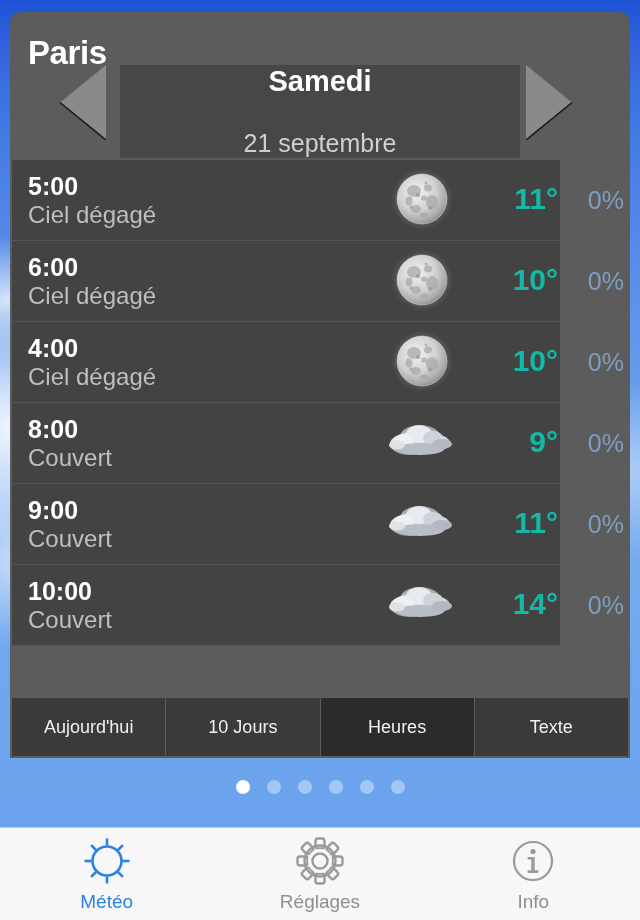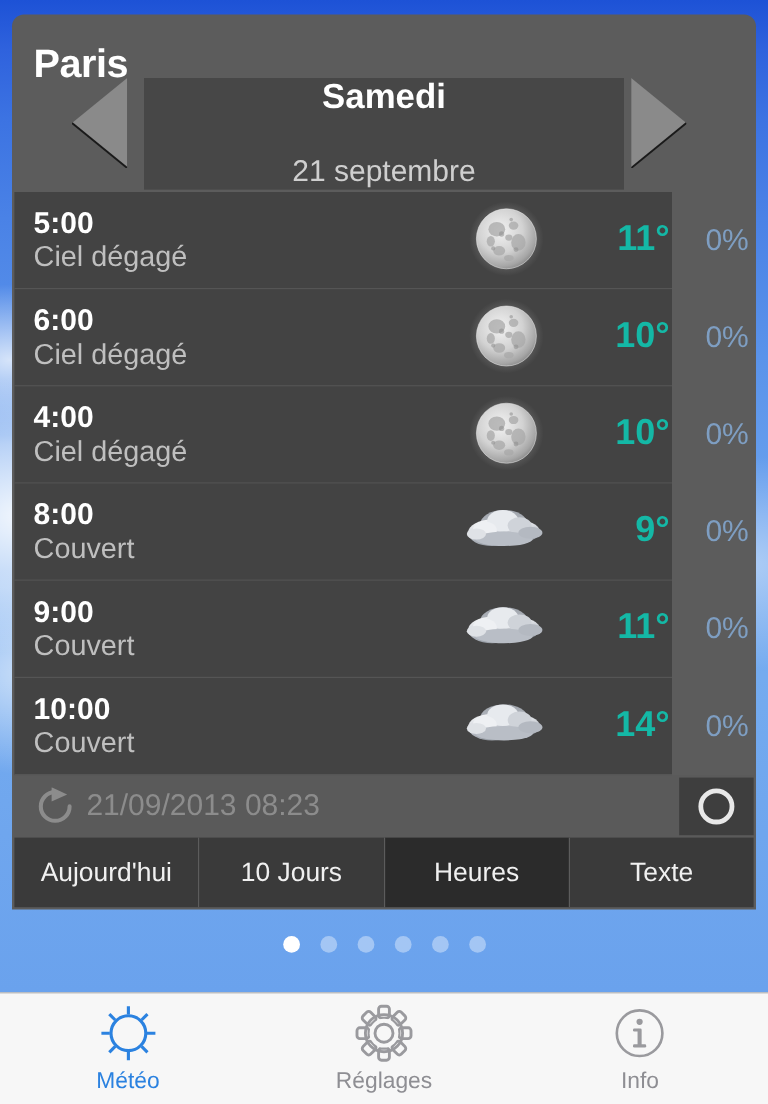--- a/index.html
+++ b/index.html
@@ -113,21 +113,21 @@
   
   #tabs {
     position:absolute; left:2px; top:686px; width:616px; height:58px;
     display:flex;
   }
   .tab {
     flex:1 1 0; height:100%;
     background:#3a3a3a;
     border-right:1px solid #5c5c5c;
     display:flex; align-items:center; justify-content:center;
-    font-size:22px; color:#f0f0f0;
+    font-size:18px; color:#f0f0f0;
     cursor:pointer;
   }
   .tab:last-child { border-right:none; }
   .tab.active { background:#2b2b2b; }
 
   
   #dots {
     position:absolute; left:0; top:780px; width:640px;
     display:flex; justify-content:center; gap:17px;
   }
@@ -397,30 +397,20 @@
       <ellipse cx="40" cy="38" rx="24" ry="6" fill="#b9bec6"></ellipse>
       <ellipse cx="62" cy="33" rx="10" ry="5" fill="#b4b9c1"></ellipse>
       <ellipse cx="17" cy="34" rx="8" ry="4.6" fill="#dfe2e6"></ellipse>
     </g>
   </svg></div>
         <div class="temp">14°</div>
         <div class="pop">0%</div>
       </div>
     </div>
 
-  <div id="refresh-bar">
-    <svg id="refresh-icon" viewBox="0 0 32 32">
-      <path d="M16 4 A12 12 0 1 0 28 16" fill="none" stroke="#8c8c8c" stroke-width="3.4" stroke-linecap="round"></path>
-      <polygon points="13,0 26,6 13,12" fill="#8c8c8c"></polygon>
-    </svg>
-    <div id="refresh-time">21/09/2013 08:23</div>
-    <div id="stop-button">
-      <div class="ring"></div>
-    </div>
-  </div>
 
   <div id="tabs">
       <div class="tab">Aujourd'hui</div>
       <div class="tab">10 Jours</div>
       <div class="tab active">Heures</div>
       <div class="tab">Texte</div>
     </div>
 </div>
 
 <div id="dots">

